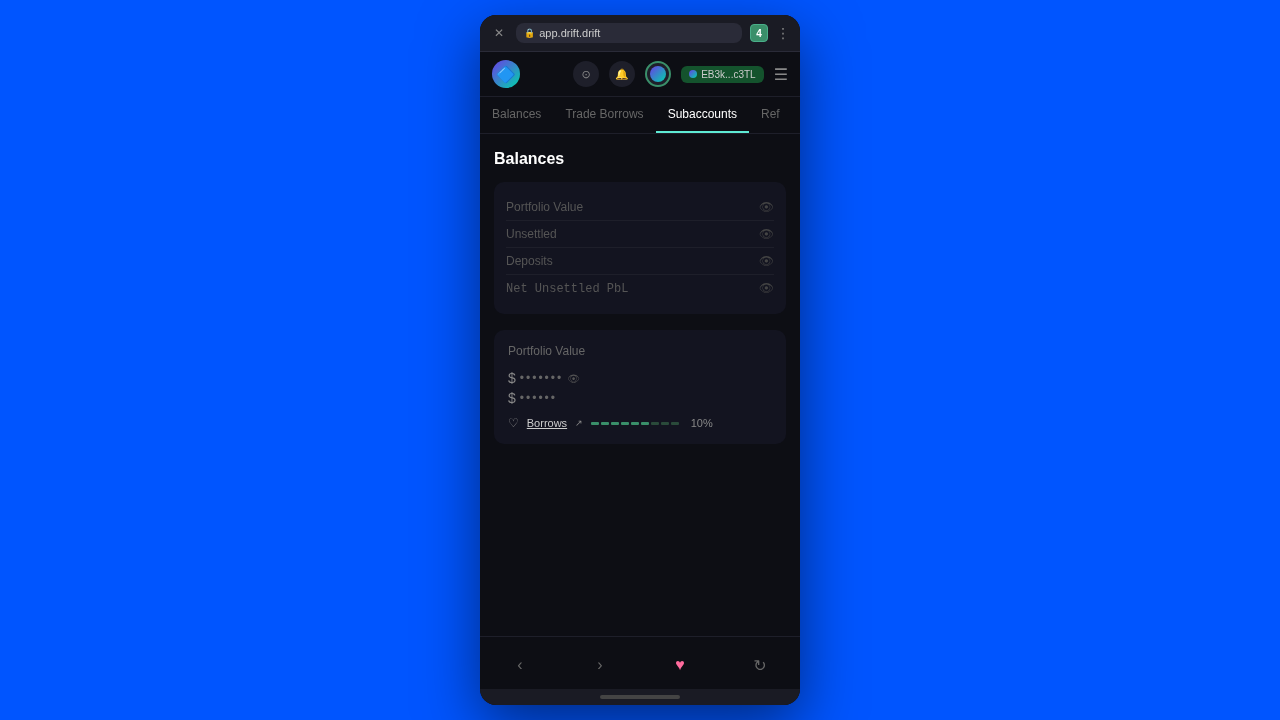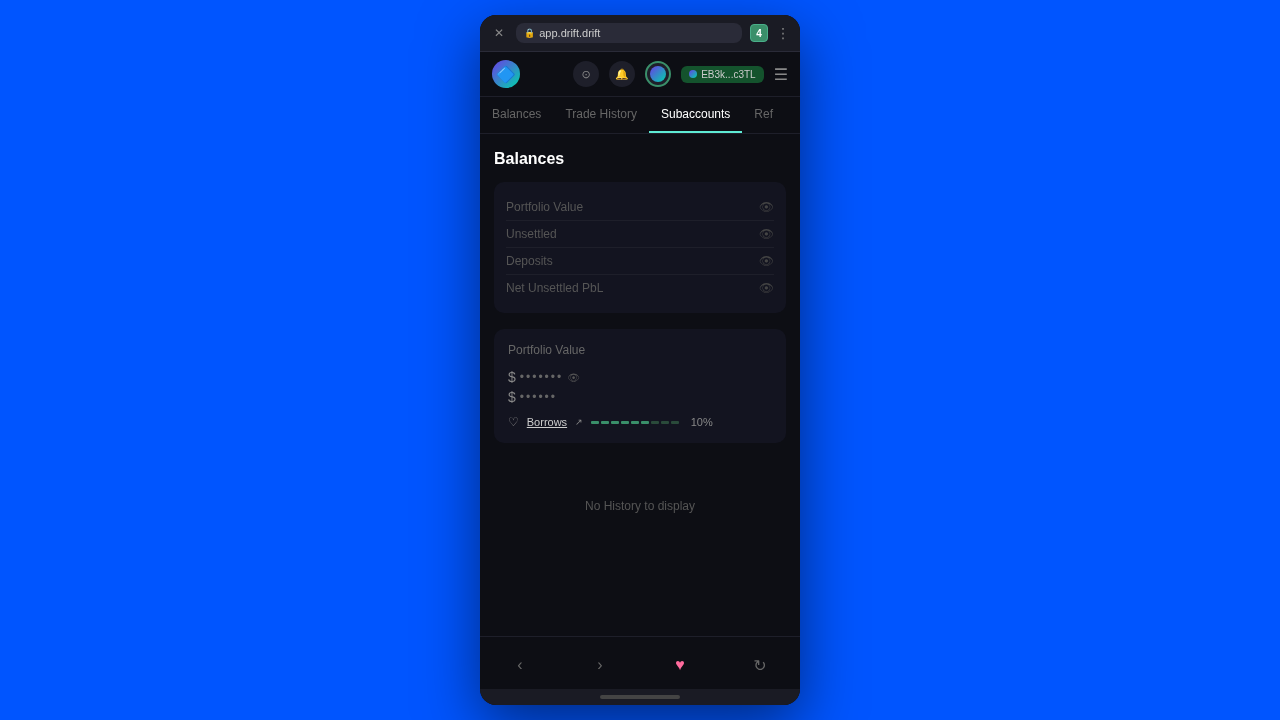--- a/index.html
+++ b/index.html
@@ -195,20 +195,21 @@
     .balance-row {
       display: flex;
       align-items: center;
       justify-content: space-between;
       padding: 6px 0;
       border-bottom: 1px solid #1e1f2a;
     }
 
     .balance-row:last-child {
       border-bottom: none;
+      font-family: Liberation Mono, monospace;
     }
 
     .balance-label {
       font-size: 12px;
       color: #555;
     }
 
     .eye-icon {
       color: #444;
       font-size: 12px;
@@ -395,21 +396,21 @@
     </div>
     <div class="wallet-badge">
       <span class="wallet-dot"></span>
       <span>EB3k...c3TL</span>
     </div>
     <div class="hamburger">☰</div>
   </div>
 
   <div class="nav-tabs">
     <div class="nav-tab">Balances</div>
-    <div class="nav-tab">Trade History</div>
+    <div class="nav-tab">Trade Borrows</div>
     <div class="nav-tab active">Subaccounts</div>
     <div class="nav-tab">Ref</div>
   </div>
 
   <div class="main-content">
 
     <div class="section-title">Balances</div>
 
     <div class="balances-card">
       <div class="balance-row">
@@ -458,23 +459,20 @@
           <div class="health-segment"></div>
           <div class="health-segment"></div>
           <div class="health-segment dim"></div>
           <div class="health-segment dim"></div>
           <div class="health-segment dim"></div>
         </div>
         <span class="health-percent">10%</span>
       </div>
     </div>
 
-    <div class="no-history">
-      <span>No History to display</span>
-    </div>
 
   </div>
 
   <div class="bottom-nav">
     <div class="bottom-nav-btn">‹</div>
     <div class="bottom-nav-btn">›</div>
     <div class="bottom-nav-btn active">♥</div>
     <div class="bottom-nav-btn">↻</div>
   </div>
 

